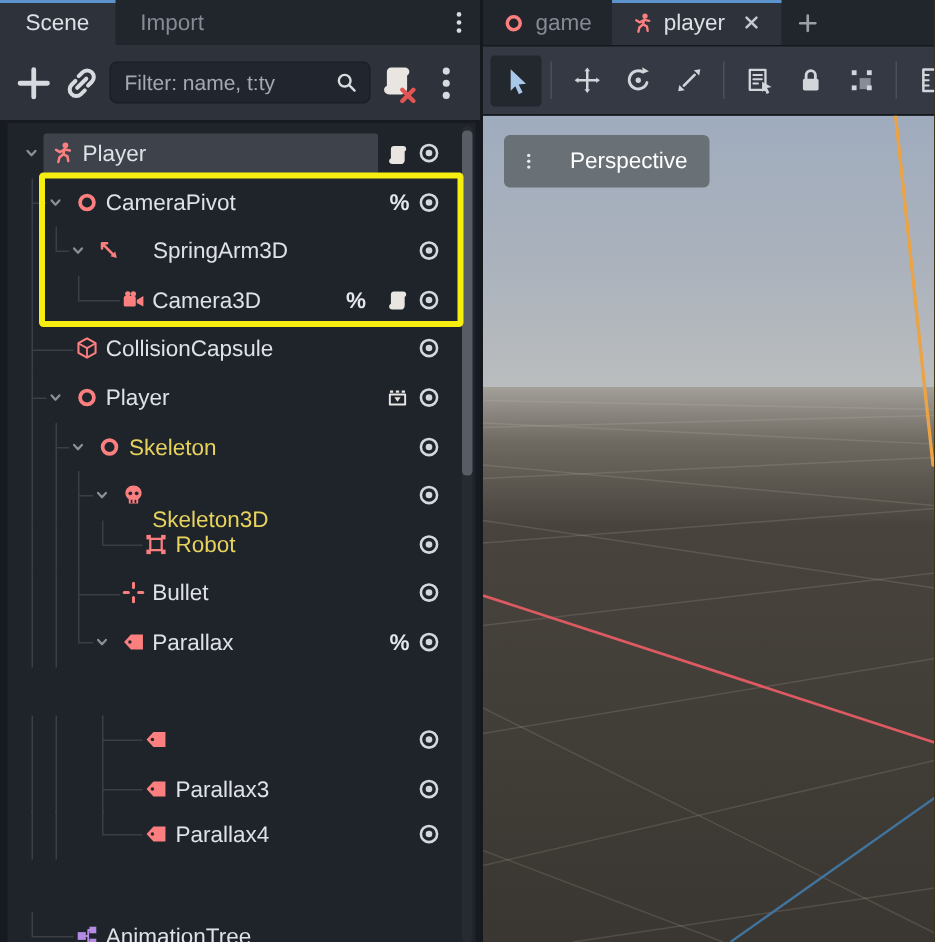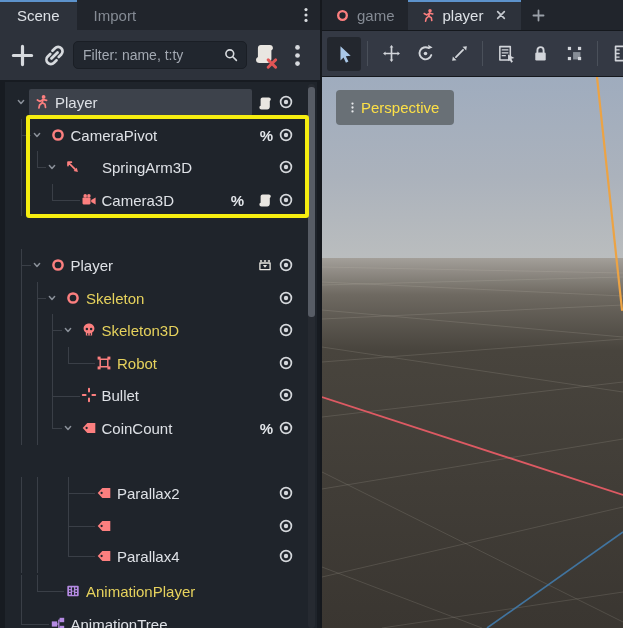--- a/index.html
+++ b/index.html
@@ -46,21 +46,21 @@
   .stab .closex{width:14px;height:14px;margin-left:4px;color:#c6cad0;}
   .newtab{width:34px;display:flex;align-items:center;justify-content:center;color:#9aa0a8;}
   .newtab .icn{width:15px;height:15px;}
   .vp-toolbar{height:46px;flex:none;background:#343944;border-top:1px solid #15181d;display:flex;align-items:center;padding:0 5px;overflow:hidden;}
   .tool{width:34px;height:34px;flex:none;display:flex;align-items:center;justify-content:center;border-radius:3px;color:#d2d5da;}
   .tool.active{background:#23272e;color:#a9c7e8;}
   .tool .icn{width:19px;height:19px;}
   .vsep{width:1px;height:25px;background:#4a505a;margin:0 6px;flex:none;}
   .viewport{flex:1;position:relative;min-height:0;overflow:hidden;border-top:1px solid #15181d;}
   .viewport svg.scene{position:absolute;inset:0;width:100%;height:100%;}
-  .persp{position:absolute;left:14px;top:13px;height:35px;display:flex;align-items:center;gap:2px;padding:0 15px 0 10px;border-radius:4px;background:rgba(100,106,112,0.92);color:#fde047;font-size:15px;}
+  .persp{position:absolute;left:14px;top:13px;height:35px;display:flex;align-items:center;gap:21px;padding:0 15px 0 10px;border-radius:4px;background:rgba(100,106,112,0.92);color:#ffffff;font-size:15px;}
   .persp .icn{width:13px;height:13px;color:#e8eaec;}
 </style>
 </head>
 <body>
 
 <div class="app">
 
   <aside class="dock">
     <div class="dock-tabbar">
       <div class="dtab active">
@@ -129,41 +129,20 @@
                 <g class="fl">
                   <rect x="1.8" y="5.4" width="5.4" height="5.2"></rect>
                   <rect x="9.6" y="1.8" width="4.6" height="4.4"></rect>
                   <rect x="9.6" y="9.8" width="4.6" height="4.4"></rect>
                 </g>
                 <path class="st" style="stroke-width:1.2" d="M7.2 8h1.6M8.8 8V4h1M8.8 8v4h1"></path>
               </svg>
             </div>
             <div class="lbl white" style="left: 65.5px;">AnimationTree</div>
           </div>
-          <div class="trow" style="top: 493px; height: 32.6px;">
-            <div class="gv" style="left: 16px; top: 0px; bottom: 0px;"></div>
-            <div class="gv" style="left: 31.5px; top: 0px; height: 16.3px;"></div>
-            <div class="gh" style="left: 31.5px; top: 16.3px; width: 27.5px;"></div>
-            <div class="nicon icn c-purple" style="left: 60px;">
-              <svg viewBox="0 0 16 16">
-                <rect class="fl" x="2.3" y="2.8" width="11.4" height="10.4" rx="1"></rect>
-                <g fill="#21262e">
-                  <rect x="4" y="4.4" width="1.7" height="1.7"></rect>
-                  <rect x="4" y="7.2" width="1.7" height="1.7"></rect>
-                  <rect x="4" y="10" width="1.7" height="1.7"></rect>
-                  <rect x="10.3" y="4.4" width="1.7" height="1.7"></rect>
-                  <rect x="10.3" y="7.2" width="1.7" height="1.7"></rect>
-                  <rect x="10.3" y="10" width="1.7" height="1.7"></rect>
-                  <rect x="7" y="4.4" width="2" height="3.3"></rect>
-                  <rect x="7" y="8.6" width="2" height="3.3"></rect>
-                </g>
-              </svg>
-            </div>
-            <div class="lbl yellow" style="left: 81px;">AnimationPlayer</div>
-          </div>
           <div class="trow" style="top: 458px; height: 32.6px;">
             <div class="gv" style="left: 16px; top: 0px; bottom: 0px;"></div>
             <div class="gv" style="left: 31.5px; top: 0px; bottom: 0px;"></div>
             <div class="gv" style="left: 62.5px; top: 0px; height: 16.3px;"></div>
             <div class="gh" style="left: 62.5px; top: 16.3px; width: 27.5px;"></div>
             <div class="nicon icn c-red" style="left: 91px;">
               <svg viewBox="0 0 16 16">
                 <path class="fl" d="M1.7 8 6.3 3h8v10h-8z"></path>
                 <circle cx="5.6" cy="8" r="1.15" fill="#21262e"></circle>
               </svg>
@@ -180,39 +159,39 @@
             <div class="gv" style="left: 16px; top: 0px; bottom: 0px;"></div>
             <div class="gv" style="left: 31.5px; top: 0px; bottom: 0px;"></div>
             <div class="gv" style="left: 62.5px; top: 0px; height: 32.6px;"></div>
             <div class="gh" style="left: 62.5px; top: 16.3px; width: 27.5px;"></div>
             <div class="nicon icn c-red" style="left: 91px;">
               <svg viewBox="0 0 16 16">
                 <path class="fl" d="M1.7 8 6.3 3h8v10h-8z"></path>
                 <circle cx="5.6" cy="8" r="1.15" fill="#21262e"></circle>
               </svg>
             </div>
+            <div class="lbl white" style="left: 112px;">Parallax3</div>
             <div class="eye icn">
               <svg viewBox="0 0 16 16">
                 <circle class="st" cx="8" cy="8" r="5.4"></circle>
                 <circle class="fl" cx="8" cy="8" r="2.2"></circle>
               </svg>
             </div>
           </div>
           <div class="trow" style="top: 395.2px; height: 32.6px;">
             <div class="gv" style="left: 16px; top: 0px; bottom: 0px;"></div>
             <div class="gv" style="left: 31.5px; top: 0px; bottom: 0px;"></div>
             <div class="gv" style="left: 62.5px; top: 0px; height: 32.6px;"></div>
             <div class="gh" style="left: 62.5px; top: 16.3px; width: 27.5px;"></div>
             <div class="nicon icn c-red" style="left: 91px;">
               <svg viewBox="0 0 16 16">
                 <path class="fl" d="M1.7 8 6.3 3h8v10h-8z"></path>
                 <circle cx="5.6" cy="8" r="1.15" fill="#21262e"></circle>
               </svg>
             </div>
-            <div class="lbl white" style="left: 112px;">Parallax2</div>
             <div class="eye icn">
               <svg viewBox="0 0 16 16">
                 <circle class="st" cx="8" cy="8" r="5.4"></circle>
                 <circle class="fl" cx="8" cy="8" r="2.2"></circle>
               </svg>
             </div>
           </div>
           <div class="trow" style="top: 330px; height: 32.6px;">
             <div class="gv" style="left: 16px; top: 0px; bottom: 0px;"></div>
             <div class="gv" style="left: 31.5px; top: 0px; bottom: 0px;"></div>
@@ -222,21 +201,21 @@
               <svg viewBox="0 0 10 10">
                 <path class="st" d="M2.4 3.6 5 6.5 7.6 3.6" style="stroke-width:1.5"></path>
               </svg>
             </div>
             <div class="nicon icn c-red" style="left: 75.5px;">
               <svg viewBox="0 0 16 16">
                 <path class="fl" d="M1.7 8 6.3 3h8v10h-8z"></path>
                 <circle cx="5.6" cy="8" r="1.15" fill="#21262e"></circle>
               </svg>
             </div>
-            <div class="lbl white" style="left: 96.5px;">CoinCount</div>
+            <div class="lbl white" style="left: 96.5px;">Parallax</div>
             <div class="badges">
               <div class="badge pct">%</div>
             </div>
             <div class="eye icn">
               <svg viewBox="0 0 16 16">
                 <circle class="st" cx="8" cy="8" r="5.4"></circle>
                 <circle class="fl" cx="8" cy="8" r="2.2"></circle>
               </svg>
             </div>
           </div>
@@ -296,21 +275,21 @@
               </svg>
             </div>
             <div class="nicon icn c-red" style="left: 75.5px;">
               <svg viewBox="0 0 16 16">
                 <path class="fl" d="M8 1.6c-3 0-5.4 2.2-5.4 5 0 1.8.9 3.2 2.2 4l.1 3h6.2l.1-3c1.3-.8 2.2-2.2 2.2-4 0-2.8-2.4-5-5.4-5z"></path>
                 <circle cx="5.9" cy="6.9" r="1.25" fill="#21262e"></circle>
                 <circle cx="10.1" cy="6.9" r="1.25" fill="#21262e"></circle>
                 <path d="M6.7 11.2v2.2M9.3 11.2v2.2" stroke="#21262e" stroke-width="1.1"></path>
               </svg>
             </div>
-            <div class="lbl yellow" style="left: 96.5px;">Skeleton3D</div>
+            <div class="lbl yellow" style="left: 96.5px; margin-top: 16px;">Skeleton3D</div>
             <div class="eye icn">
               <svg viewBox="0 0 16 16">
                 <circle class="st" cx="8" cy="8" r="5.4"></circle>
                 <circle class="fl" cx="8" cy="8" r="2.2"></circle>
               </svg>
             </div>
           </div>
           <div class="trow" style="top: 199.6px; height: 32.6px;">
             <div class="gv" style="left: 16px; top: 0px; bottom: 0px;"></div>
             <div class="gv" style="left: 31.5px; top: 0px; height: 32.6px;"></div>
@@ -349,20 +328,37 @@
             <div class="lbl white" style="left: 65.5px;">Player</div>
             <div class="badges">
               <div class="badge icn">
                 <svg viewBox="0 0 16 16">
                   <path d="M3 3h2.1M6.9 3h2.2M10.8 3h2.2" stroke="currentColor" stroke-width="1.5"></path>
                   <rect class="st" x="2.9" y="5" width="10.2" height="6.6" style="stroke-width:1.3"></rect>
                   <path class="fl" d="M5.9 6.9h4.2L8 9.8z"></path>
                 </svg>
               </div>
             </div>
+            <div class="eye icn">
+              <svg viewBox="0 0 16 16">
+                <circle class="st" cx="8" cy="8" r="5.4"></circle>
+                <circle class="fl" cx="8" cy="8" r="2.2"></circle>
+              </svg>
+            </div>
+          </div>
+          <div class="trow" style="top: 134.4px; height: 32.6px;">
+            <div class="gv" style="left: 16px; top: 0px; height: 32.6px;"></div>
+            <div class="gh" style="left: 16px; top: 16.3px; width: 27.5px;"></div>
+            <div class="nicon icn c-red" style="left: 44.5px;">
+              <svg viewBox="0 0 16 16">
+                <path class="st" style="stroke-width:1.4" d="M8 1.6 13.7 4.8v6.4L8 14.4 2.3 11.2V4.8z"></path>
+                <path class="st" style="stroke-width:1.2" d="M2.5 5 8 8.1 13.5 5M8 8.1V14.2"></path>
+              </svg>
+            </div>
+            <div class="lbl white" style="left: 65.5px;">CollisionCapsule</div>
             <div class="eye icn">
               <svg viewBox="0 0 16 16">
                 <circle class="st" cx="8" cy="8" r="5.4"></circle>
                 <circle class="fl" cx="8" cy="8" r="2.2"></circle>
               </svg>
             </div>
           </div>
           <div class="trow" style="top: 101.8px; height: 32.6px;">
             <div class="gv" style="left: 16px; top: 0px; bottom: 0px;"></div>
             <div class="gv" style="left: 47px; top: 0px; height: 16.3px;"></div>

